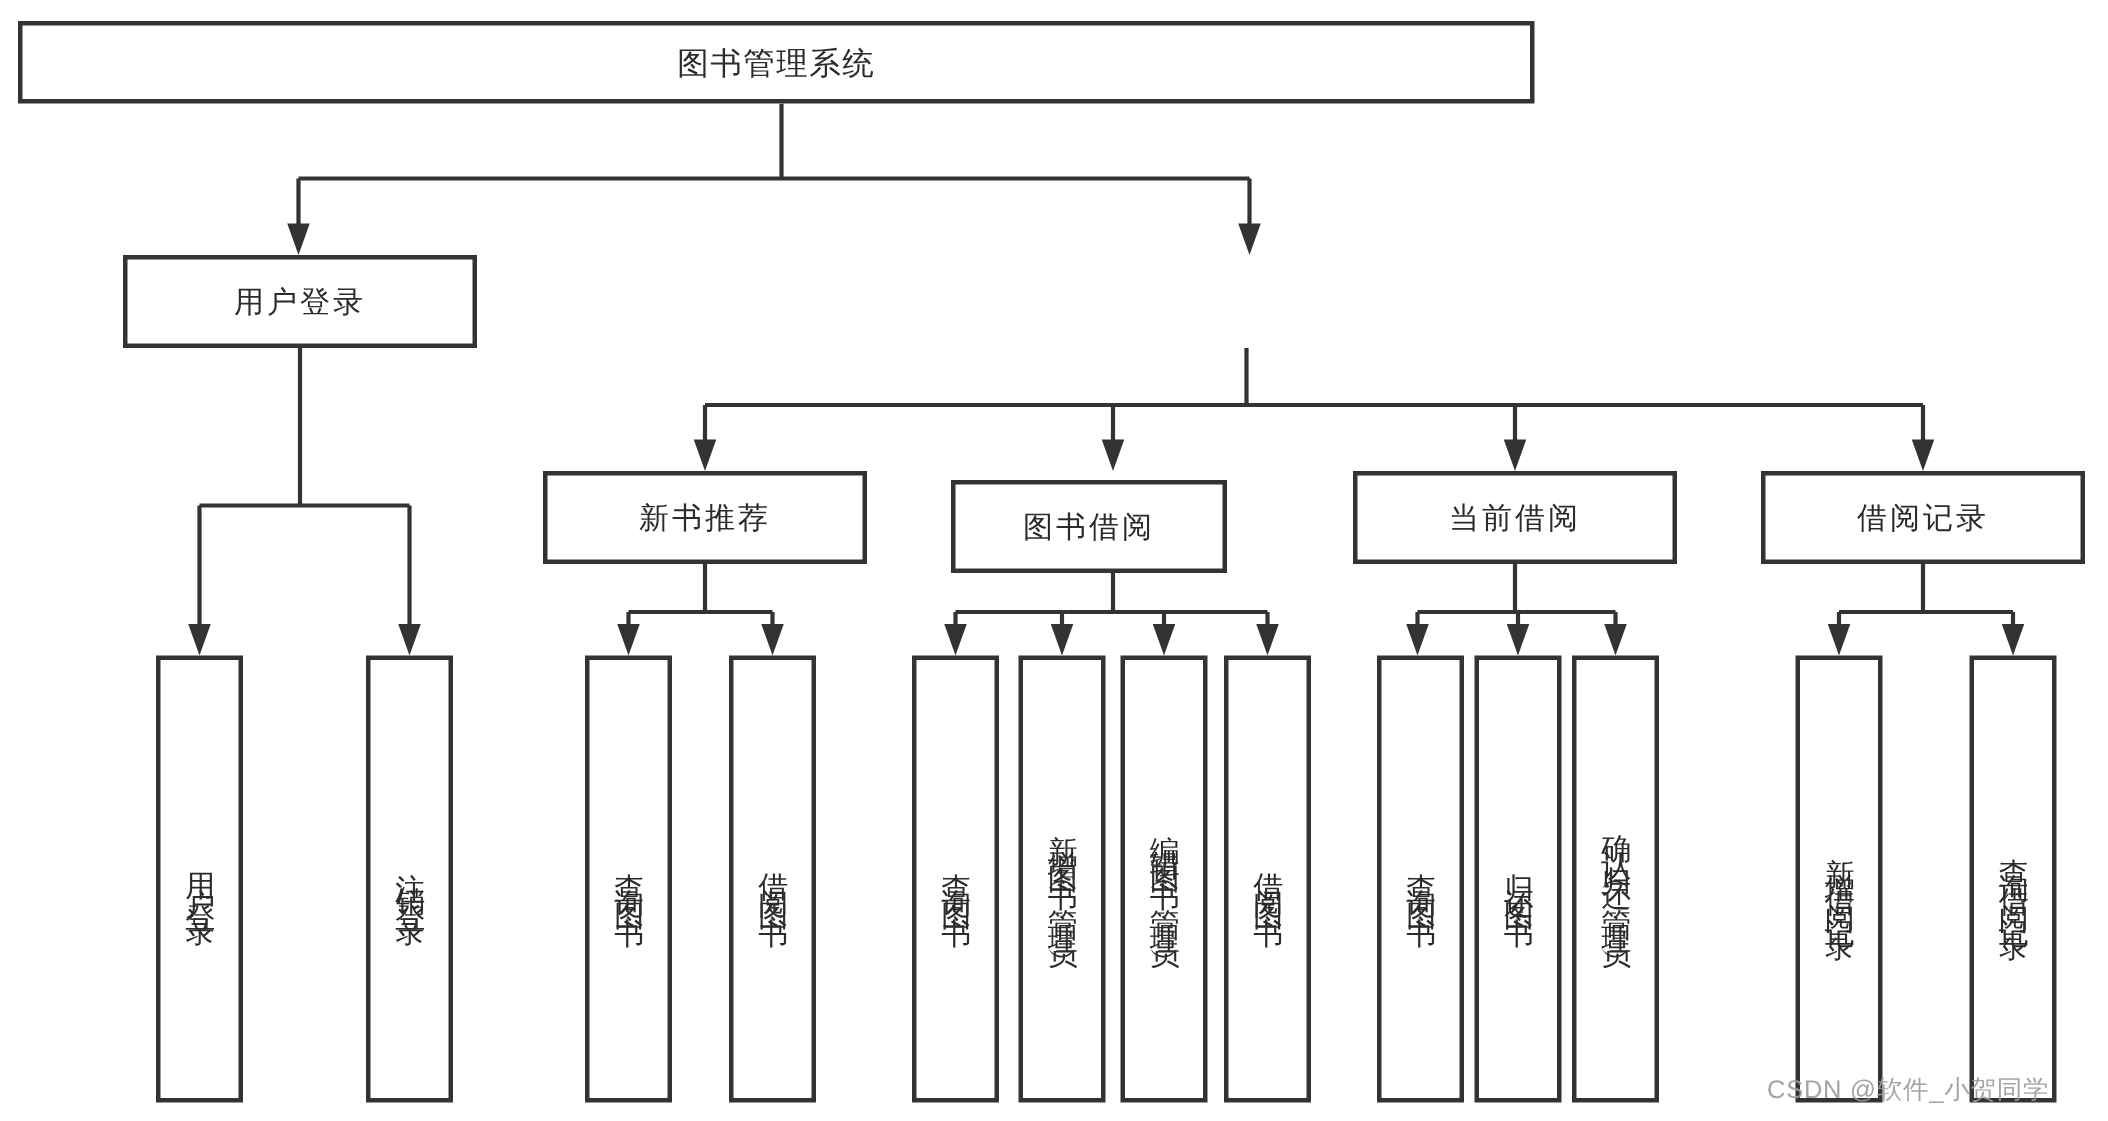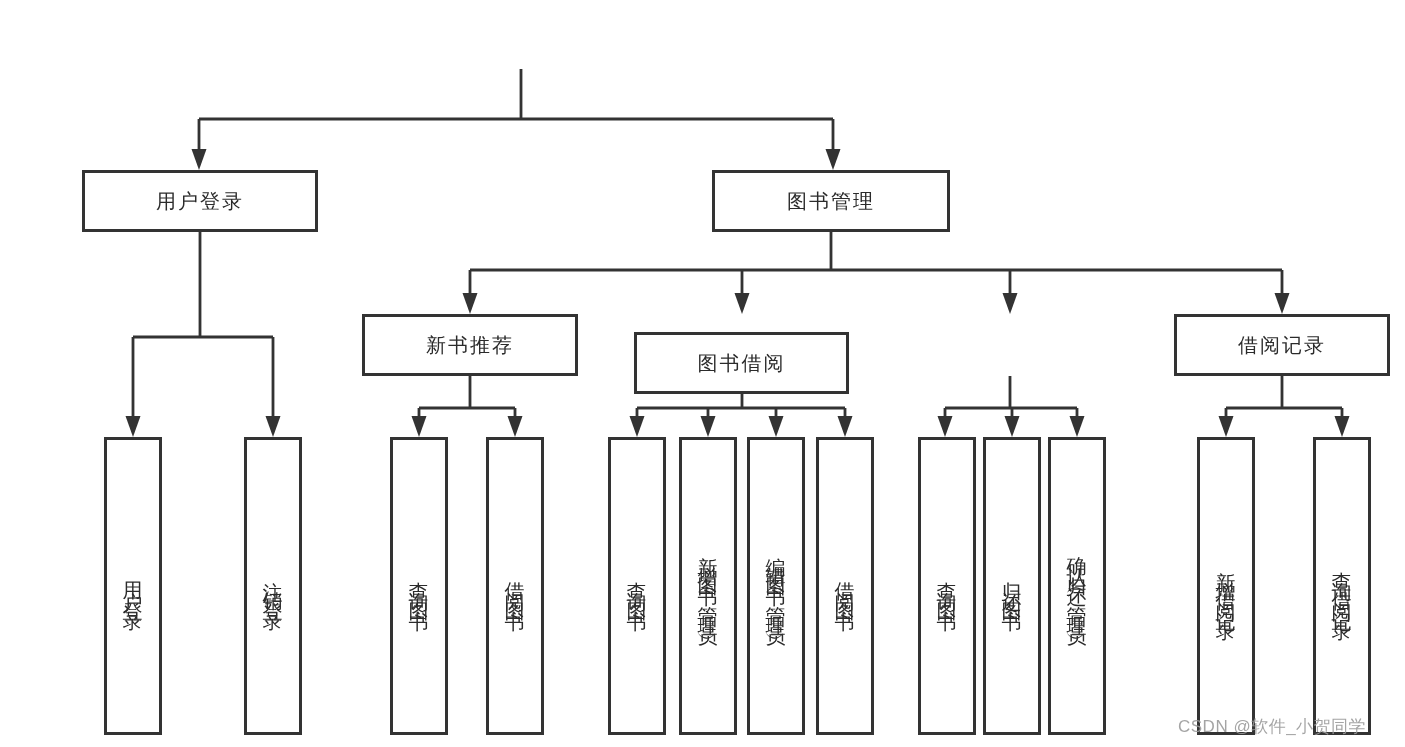--- a/index.html
+++ b/index.html
@@ -87,26 +87,27 @@
     <polygon points="700.5,416 715.5,416 708,437"></polygon>
     <polygon points="768.5,416 783.5,416 776,437"></polygon>
     <polygon points="837.5,416 852.5,416 845,437"></polygon>
     <polygon points="937.5,416 952.5,416 945,437"></polygon>
     <polygon points="1004.5,416 1019.5,416 1012,437"></polygon>
     <polygon points="1069.5,416 1084.5,416 1077,437"></polygon>
     <polygon points="1218.5,416 1233.5,416 1226,437"></polygon>
     <polygon points="1334.5,416 1349.5,416 1342,437"></polygon>
   </svg>
 
+  <div class="node root" style="left:12px;top:14px;width:1011px;height:55px;">图书管理系统</div>
 
   <div class="node" style="left:82px;top:170px;width:236px;height:62px;">用户登录</div>
-  <div class="node" style="left:712px;top:170px;width:238px;height:62px;">图书管理</div>
 
   <div class="node" style="left:362px;top:314px;width:216px;height:62px;">新书推荐</div>
-  <div class="node" style="left:634px;top:332px;width:215px;height:62px;">图书借阅</div>
+  <div class="node" style="left:634px;top:320px;width:184px;height:62px;">图书借阅</div>
+  <div class="node" style="left:902px;top:314px;width:216px;height:62px;">当前借阅</div>
   <div class="node" style="left:1174px;top:314px;width:216px;height:62px;font-family:Liberation Mono, monospace;">借阅记录</div>
 
   <div class="vnode" style="left:104px;top:437px;width:58px;height:298px;">
     <span class="vtext">用户登录</span>
   </div>
   <div class="vnode" style="left:244px;top:437px;width:58px;height:298px;">
     <span class="vtext">注销登录</span>
   </div>
 
   <div class="vnode" style="left:390px;top:437px;width:58px;height:298px;">

